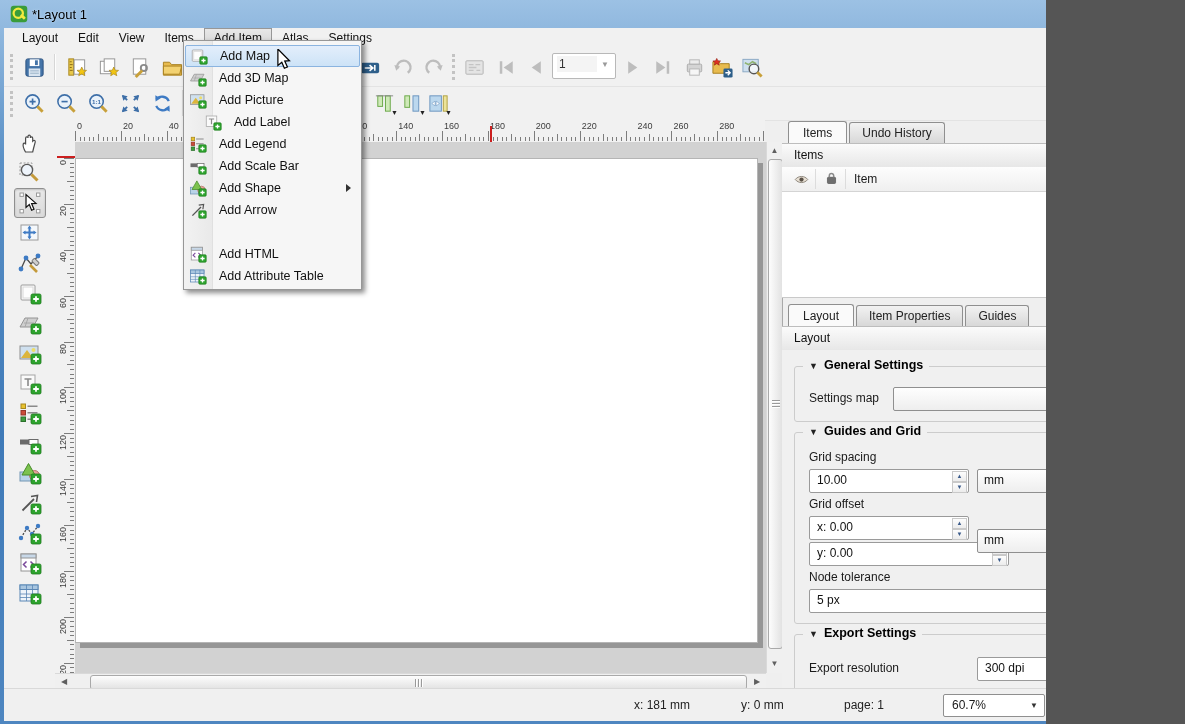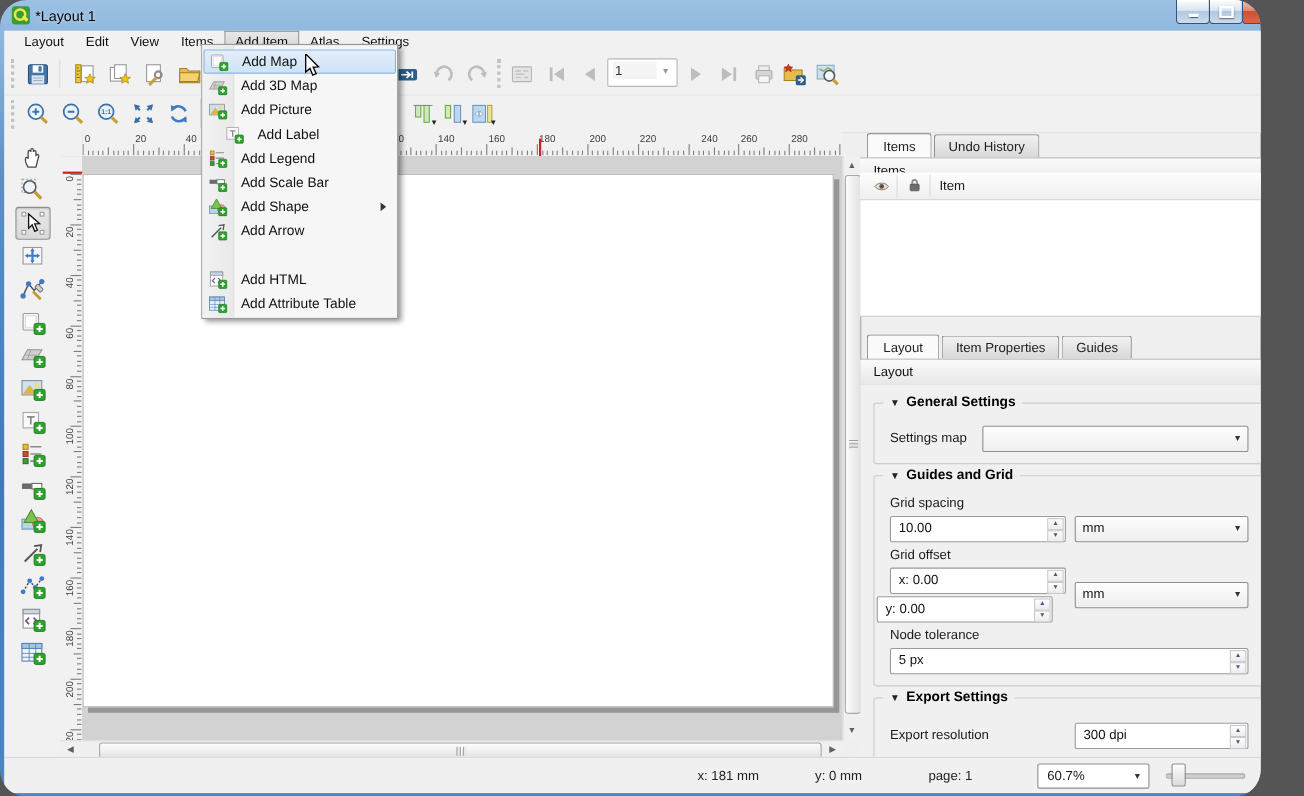--- a/index.html
+++ b/index.html
@@ -1,18 +1,18 @@
 <!DOCTYPE html>
 <html><head>
 <meta charset="utf-8">
 <style>
   html,body{margin:0;padding:0;background:#555;}
-  #screen{position:relative;width:1146px;height:724px;overflow:hidden;
+  #screen{position:relative;width:1046px;height:724px;overflow:hidden;
           font-family:"Liberation Sans","DejaVu Sans",sans-serif;font-size:12px;color:#1a1a1a;
-          background:linear-gradient(180deg,#9cc1e4 0%,#5a90c6 22%,#3f7ab8 60%,#4e86c0 100%);border-radius:24px;}
+          background:linear-gradient(180deg,#9cc1e4 0%,#5a90c6 22%,#3f7ab8 60%,#4e86c0 100%);}
   
   .titlebar{position:absolute;left:0;top:0;width:100%;height:28px;}
   .title-text{position:absolute;left:32px;top:7px;font-size:13px;color:#000;text-shadow:0 0 3px #cfe3f5;}
   .qgis-logo{position:absolute;left:10px;top:5px;width:18px;height:18px;}
   .winbtn{position:absolute;top:0;height:21px;border:1px solid #37517a;border-top:none;
           border-radius:0 0 4px 4px;background:linear-gradient(180deg,#fdfefe 0%,#d7e5f2 45%,#b0c8de 50%,#cddcec 100%);
           box-shadow:inset 0 1px 0 rgba(255,255,255,.8);}
   .winbtn.close{background:linear-gradient(180deg,#f6c0b5 0%,#e08a73 45%,#cf4f33 50%,#e4633f 100%);}
   .wb-glyph{position:absolute;left:50%;top:50%;transform:translate(-50%,-50%);}
   .client{position:absolute;left:4px;top:28px;width:1177px;height:692px;background:#efefef;}
@@ -61,21 +61,21 @@
   .grip.h{flex-direction:row;}
   .grip.h i{width:1px;height:8px;border-bottom:none;border-right:1px solid #fff;}
   
   .tabrow{position:absolute;left:782px;width:399px;display:flex;align-items:flex-end;padding-left:6px;}
   .tab{border:1px solid #8f8f8f;border-bottom:none;border-radius:3px 3px 0 0;padding:3px 12px;margin-right:2px;
        background:linear-gradient(180deg,#f2f2f2,#d8d8d8);font-size:12px;color:#222;}
   .tab.active{background:#fafafa;padding:4px 14px;position:relative;top:1px;}
   .panel-title{position:absolute;left:782px;width:399px;height:24px;background:linear-gradient(180deg,#fbfbfb,#e6e6e6);
                border-top:1px solid #bdbdbd;border-bottom:1px solid #c6c6c6;}
   .panel-title .pt-text{position:absolute;left:12px;top:4px;font-size:12px;color:#111;}
-  .tree{position:absolute;left:782px;top:157px;width:399px;height:130px;background:#fff;border-bottom:1px solid #c9c9c9;}
+  .tree{position:absolute;left:782px;top:167px;width:399px;height:130px;background:#fff;border-bottom:1px solid #c9c9c9;}
   .tree-hdr{position:absolute;left:0;top:0;width:100%;height:24px;background:linear-gradient(180deg,#fdfdfd,#efefef);border-bottom:1px solid #d4d4d4;}
   .tree-col-sep{position:absolute;top:2px;width:1px;height:20px;background:#dcdcdc;}
   
   #layout-scroll{position:absolute;left:782px;top:350px;width:374px;height:338px;background:#f0f0f0;overflow:hidden;}
   .groupbox{position:absolute;left:12px;width:352px;border:1px solid #cccccc;border-radius:3px;background:#f0f0f0;}
   .grp-hdr{position:absolute;top:-9px;left:8px;background:#f0f0f0;padding:0 6px;font-weight:bold;font-size:12.5px;color:#000;}
   .grp-hdr .tri{font-size:9px;color:#222;margin-right:6px;}
   .field-label{position:absolute;font-size:12px;color:#1a1a1a;}
   .spinbox{position:absolute;height:22px;background:#fff;border:1px solid #9a9a9a;border-radius:2px;}
   .spinbox input{position:absolute;left:5px;top:2px;right:18px;width:calc(100% - 26px);border:none;outline:none;font-size:12px;color:#111;background:transparent;}
@@ -977,21 +977,21 @@
         <span class="cb-arrow">▼</span>
       </div>
       <span class="field-label" style="left:14px;top:64px;">Grid offset</span>
       <div class="spinbox" style="left:14px;top:83px;width:158px;">
         <input value="x: 0.00" style="">
         <span class="spin-arrows">
             <span>▲</span>
             <span>▼</span>
           </span>
       </div>
-      <div class="spinbox" style="left:2px;top:109px;width:158px;">
+      <div class="spinbox" style="left:14px;top:109px;width:158px;padding-left:40px;">
         <input value="y: 0.00" style="">
         <span class="spin-arrows">
             <span>▲</span>
             <span>▼</span>
           </span>
       </div>
       <div class="combobox" style="left:182px;top:96px;right:12px;">
         <span class="cb-text">mm</span>
         <span class="cb-arrow">▼</span>
       </div>

